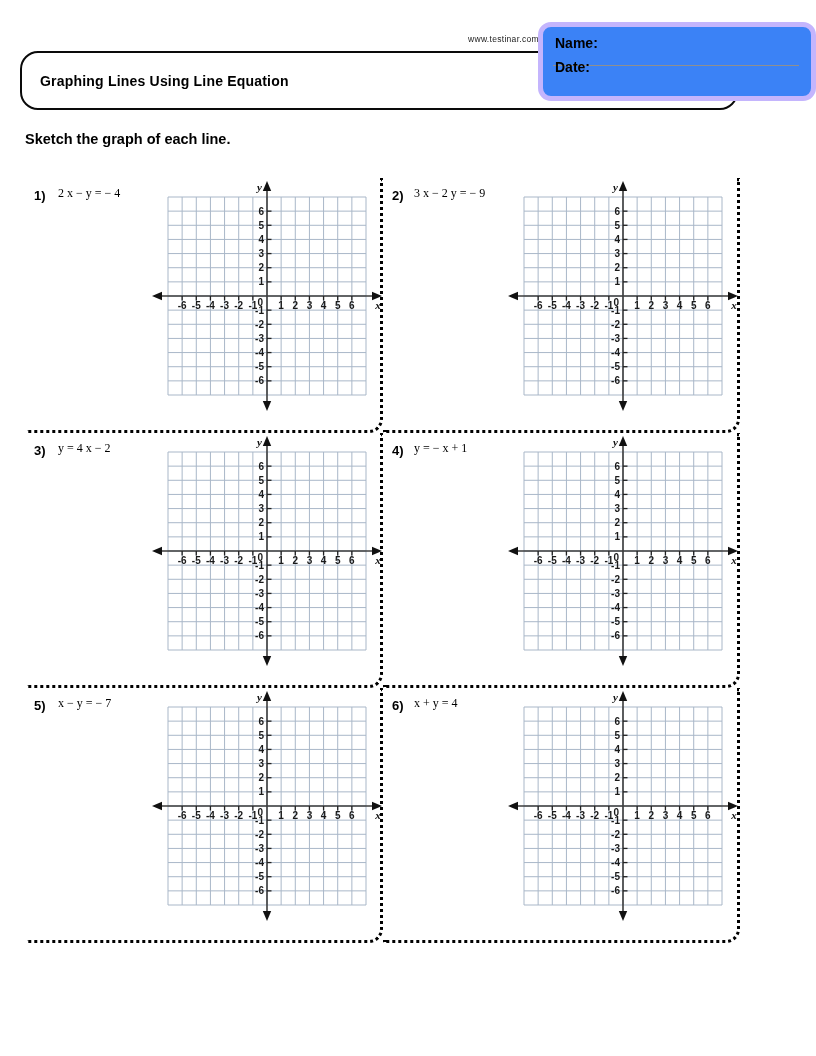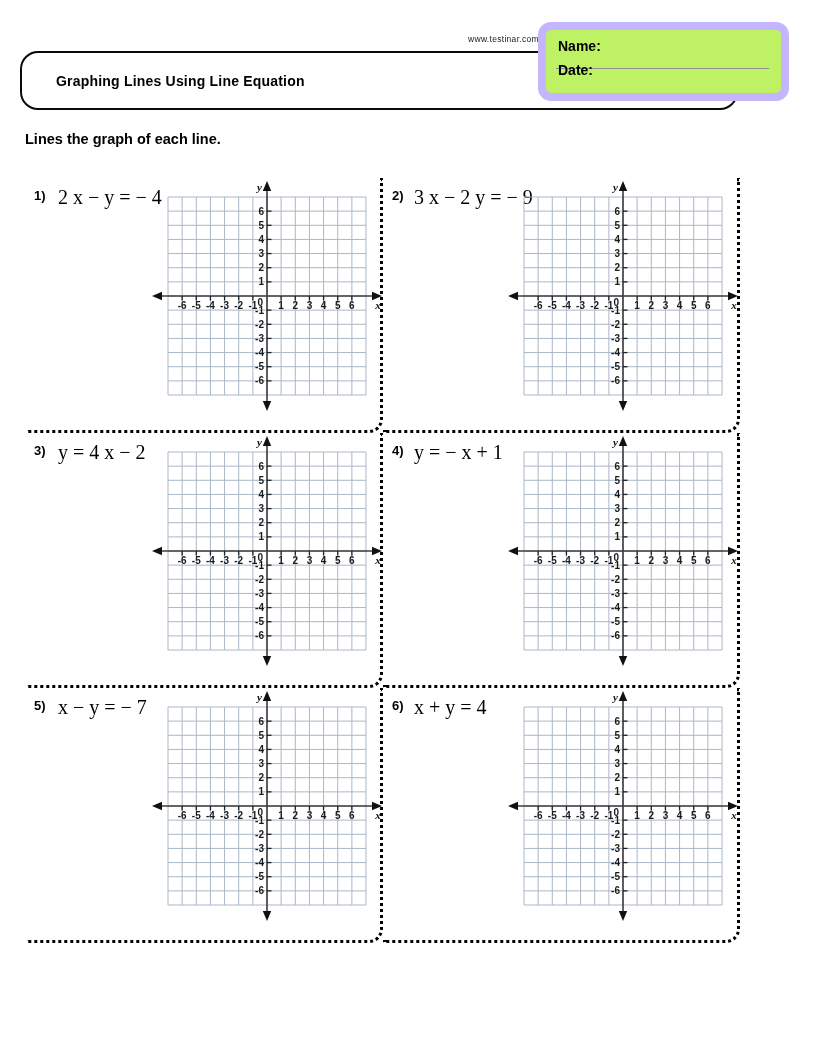--- a/index.html
+++ b/index.html
@@ -4,61 +4,61 @@
 <style>
   html,body{margin:0;padding:0;}
   body{
     width:816px;height:1056px;background:#ffffff;color:#000;
     font-family:"Liberation Sans",sans-serif;position:relative;overflow:hidden;
   }
   .site-url{position:absolute;left:468px;top:34px;font-size:8.5px;color:#222;letter-spacing:.3px;}
   .title-box{
     position:absolute;left:20px;top:51px;width:718px;height:59px;box-sizing:border-box;
     border:2.5px solid #0a0a0a;border-radius:18px;background:#fff;z-index:1;
-    display:flex;align-items:center;padding-left:16px;
+    display:flex;align-items:center;
   }
   .title-box .title{font-weight:700;font-size:14px;padding-left:18px;letter-spacing:.2px;}
   .namedate{
-    position:absolute;left:538px;top:22px;width:251px;height:79px;box-sizing:border-box;
-    border:8px solid #c4b5fd;border-radius:13px;background:#bef264;z-index:2;
+    position:absolute;left:538px;top:22px;width:278px;height:79px;box-sizing:border-box;
+    border:5px solid #c4b5fd;border-radius:13px;background:#3b82f6;z-index:2;
   }
   .namedate .nlabel{position:absolute;left:12px;top:8px;font-size:14px;font-weight:600;}
   .namedate .divider{position:absolute;left:10px;right:12px;top:38px;border-top:1.5px solid #8f8f8f;}
   .namedate .dlabel{position:absolute;left:12px;top:32px;font-size:14px;font-weight:600;}
   .instruction{position:absolute;left:25px;top:131px;font-size:14.5px;font-weight:700;}
   .sheet{
     position:absolute;left:27px;top:178px;
     display:grid;grid-template-columns:356px 357px;grid-auto-rows:255px;
   }
   .cell{
     position:relative;box-sizing:border-box;
     border-right:3px dotted #000;border-bottom:3px dotted #000;
     border-bottom-right-radius:14px;
   }
   .p-num{position:absolute;left:7px;top:10px;font-size:13px;font-weight:700;}
   .cell:nth-child(even) .p-num{left:9px;}
-  .p-eq{position:absolute;left:31px;top:8px;font-family:"Liberation Serif",serif;font-size:20px;}
+  .p-eq{position:absolute;left:31px;top:8px;font-family:"Liberation Serif",serif;font-size:12px;}
   .graph{position:absolute;left:125px;top:3px;width:230px;height:230px;}
 </style>
 </head>
 <body>
 
 <div class="site-url">www.testinar.com</div>
 
 <div class="title-box">
   <span class="title">Graphing Lines Using Line Equation</span>
 </div>
 
 <div class="namedate">
   <span class="nlabel">Name:</span>
   <div class="divider"></div>
   <span class="dlabel">Date:</span>
 </div>
 
-<div class="instruction">Lines the graph of each line.</div>
+<div class="instruction">Sketch the graph of each line.</div>
 
 <div class="sheet">
     <div class="cell">
       <span class="p-num">1)</span>
       <span class="p-eq">2 x − y = − 4</span>
       <div class="graph"><svg width="230" height="230" viewBox="0 0 230 230">
     <g stroke="#a9b7c8" stroke-width="1" fill="none">
             <line x1="16.00" y1="16" x2="16.00" y2="214"></line>
             <line x1="16" y1="16.00" x2="214" y2="16.00"></line>
             <line x1="30.14" y1="16" x2="30.14" y2="214"></line>

